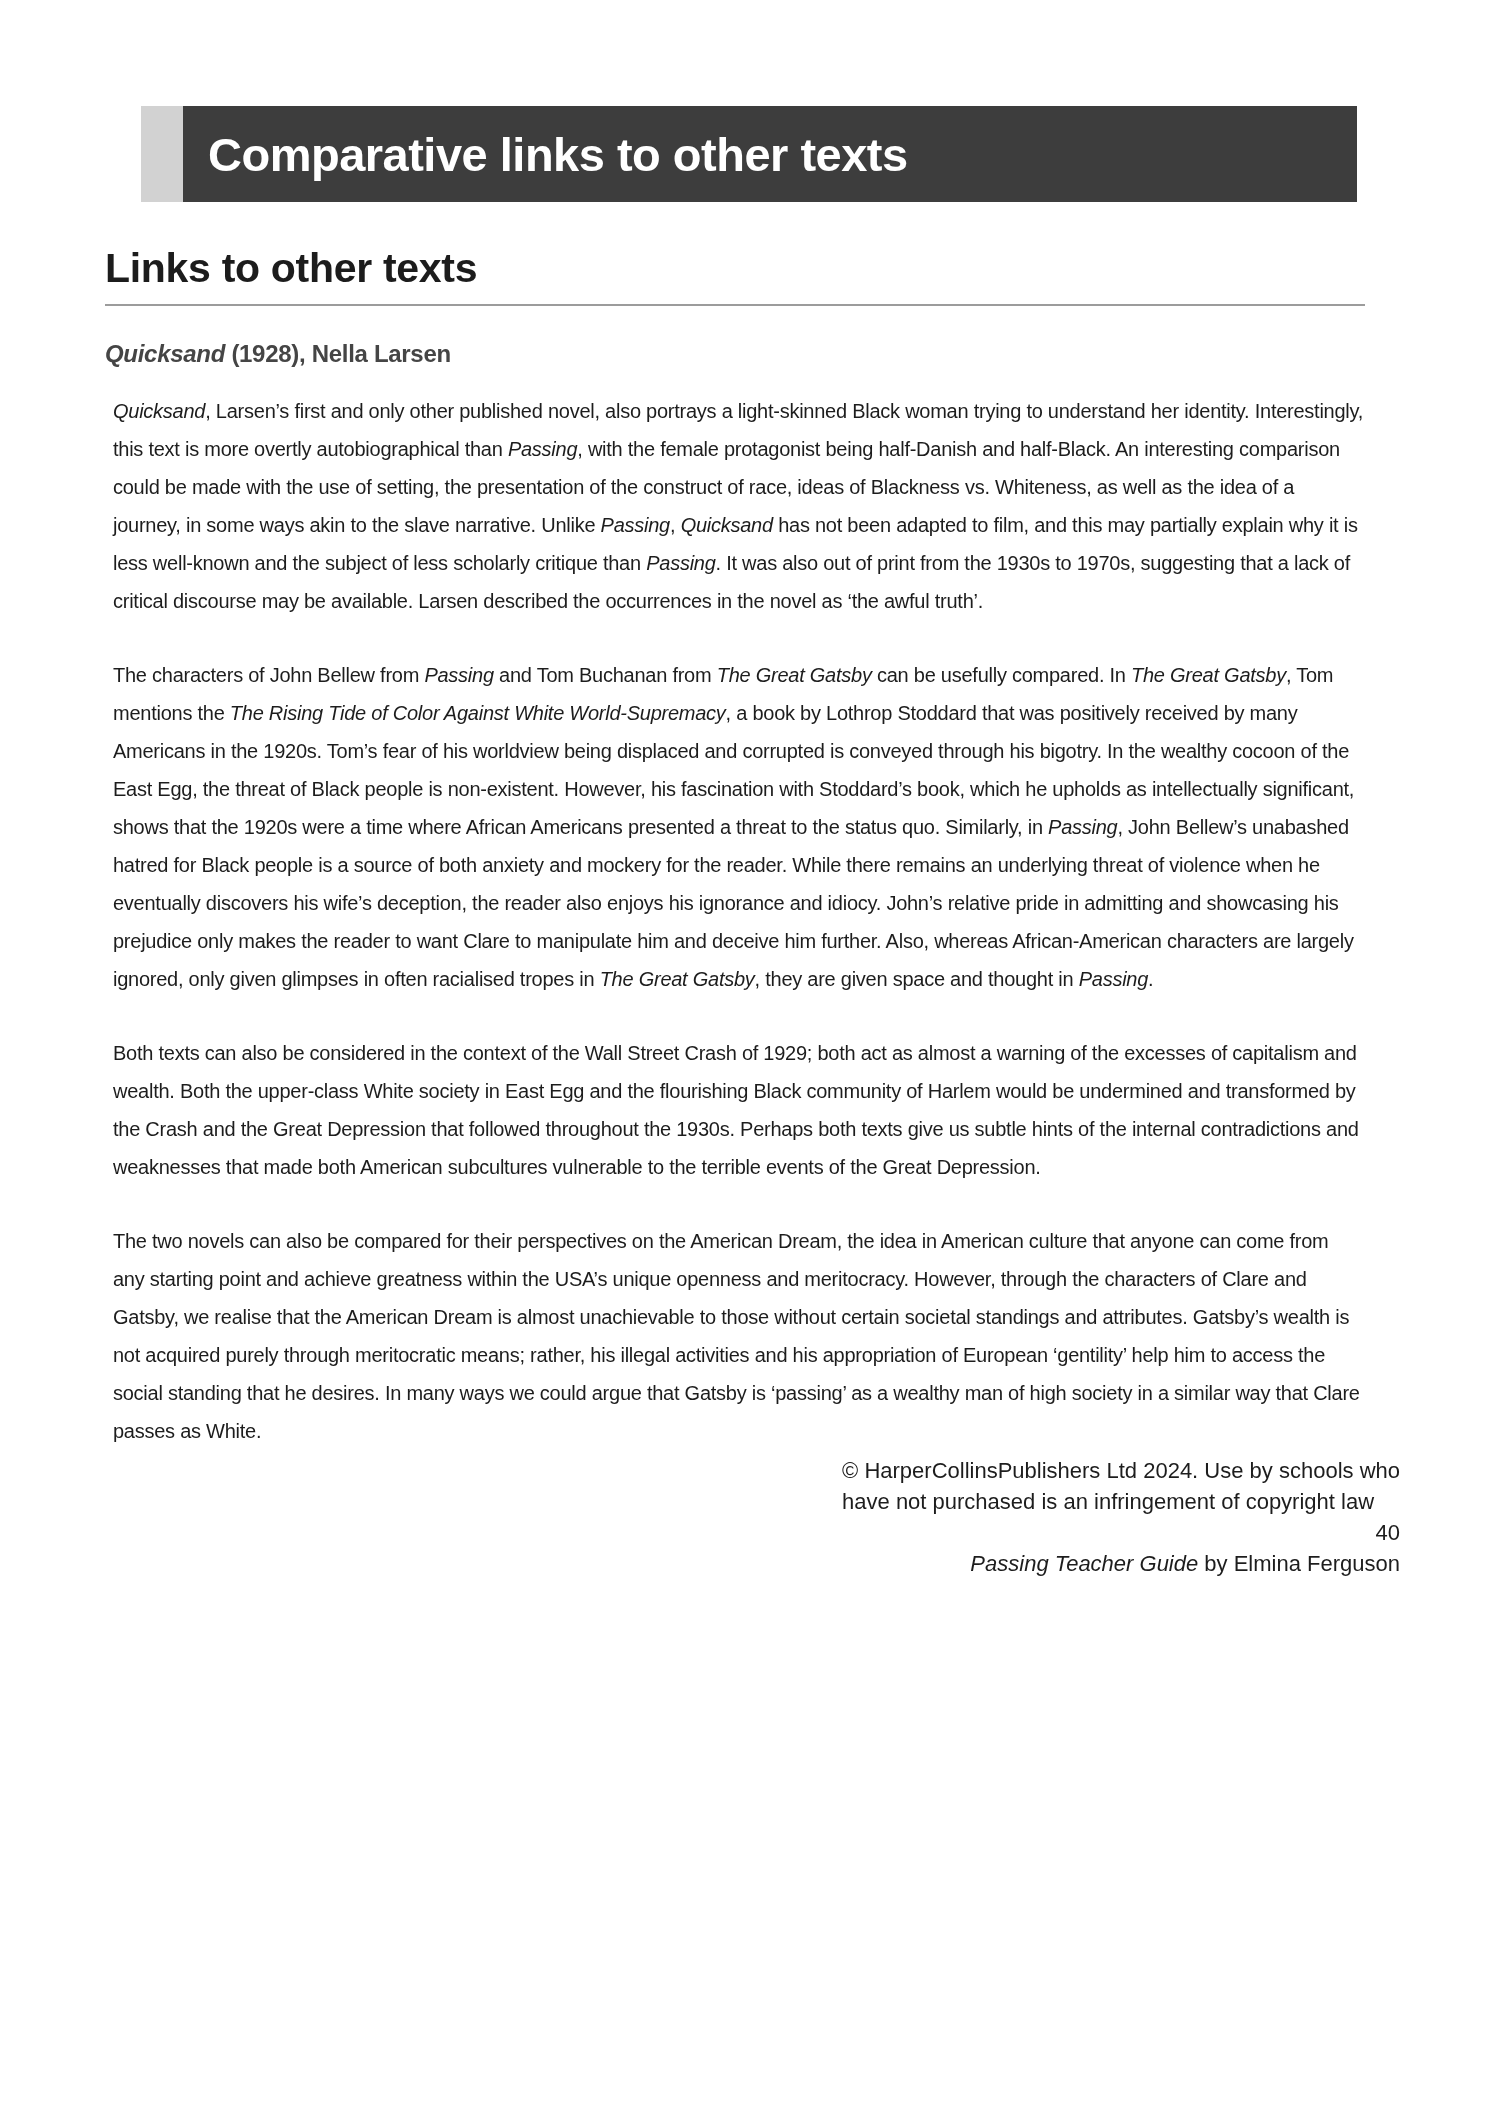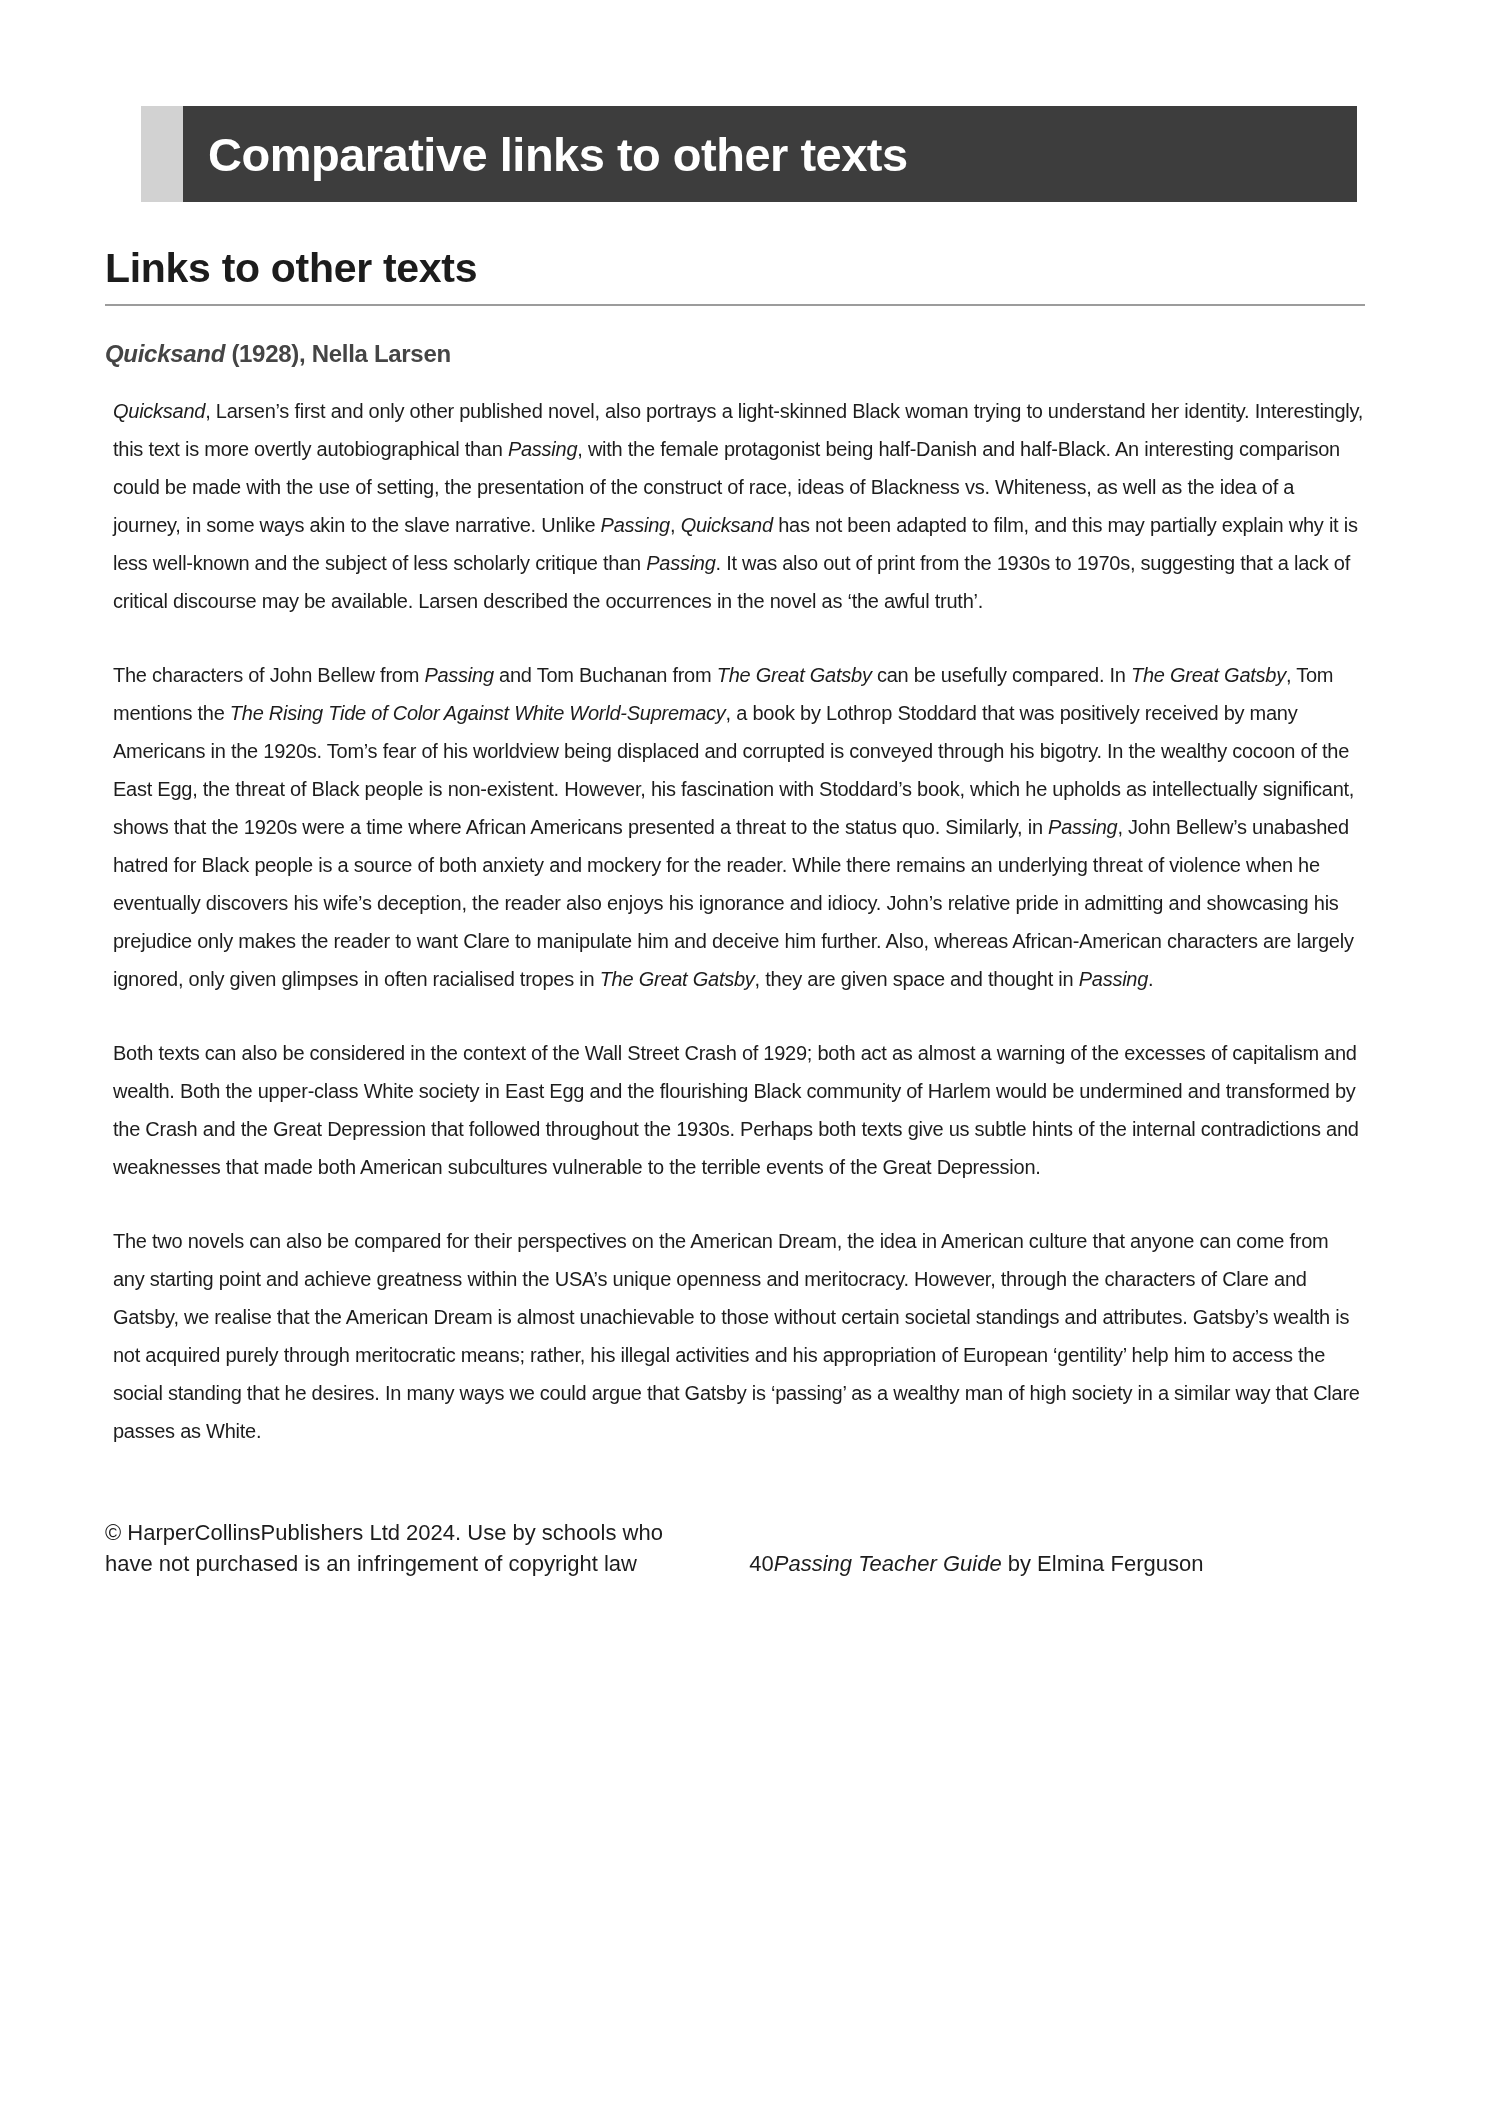--- a/index.html
+++ b/index.html
@@ -80,20 +80,21 @@
     position: absolute;
     left: 105px;
     right: 100px;
     bottom: 67px;
     display: flex;
     justify-content: space-between;
     align-items: flex-end;
     font-size: 22px;
     line-height: 31px;
     color: #1d1d1d;
+    flex-direction: column;
   }
   .footer-left { flex: 1; }
   .footer-center { flex: 0 0 auto; text-align: center; margin-left: 18px; }
   .footer-right { flex: 1; }
 </style>
 </head>
 <body>
 
 <div class="page">
 

